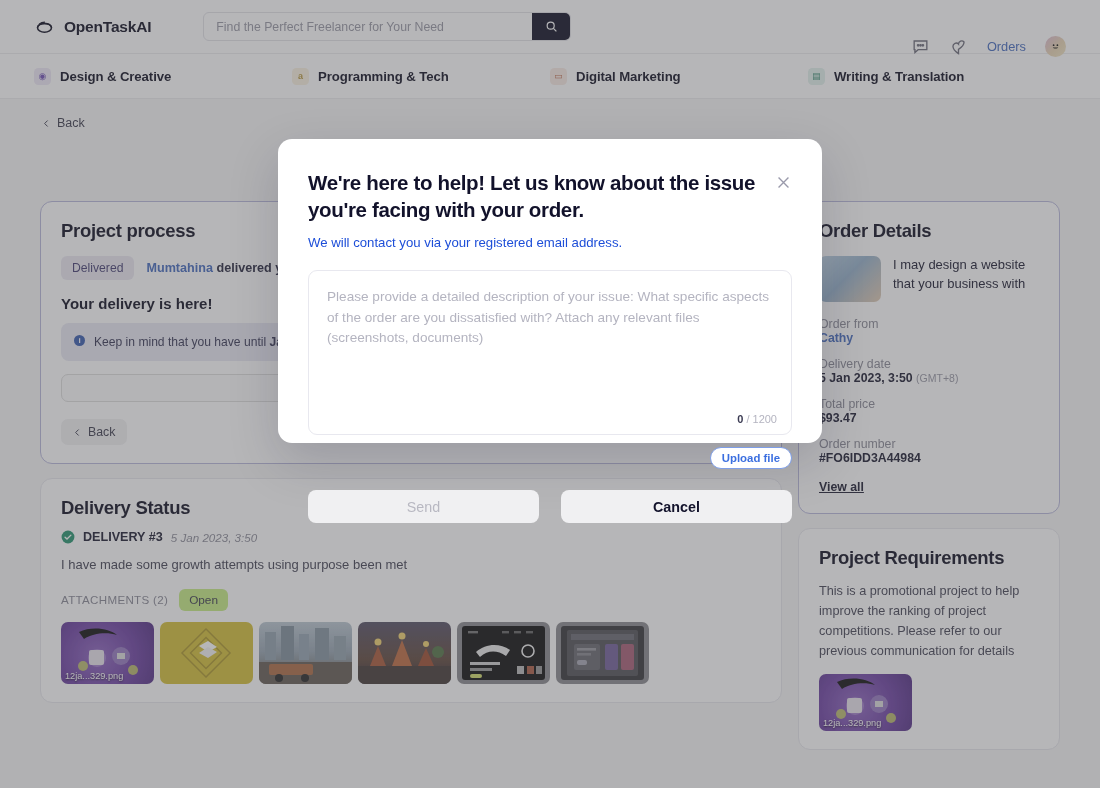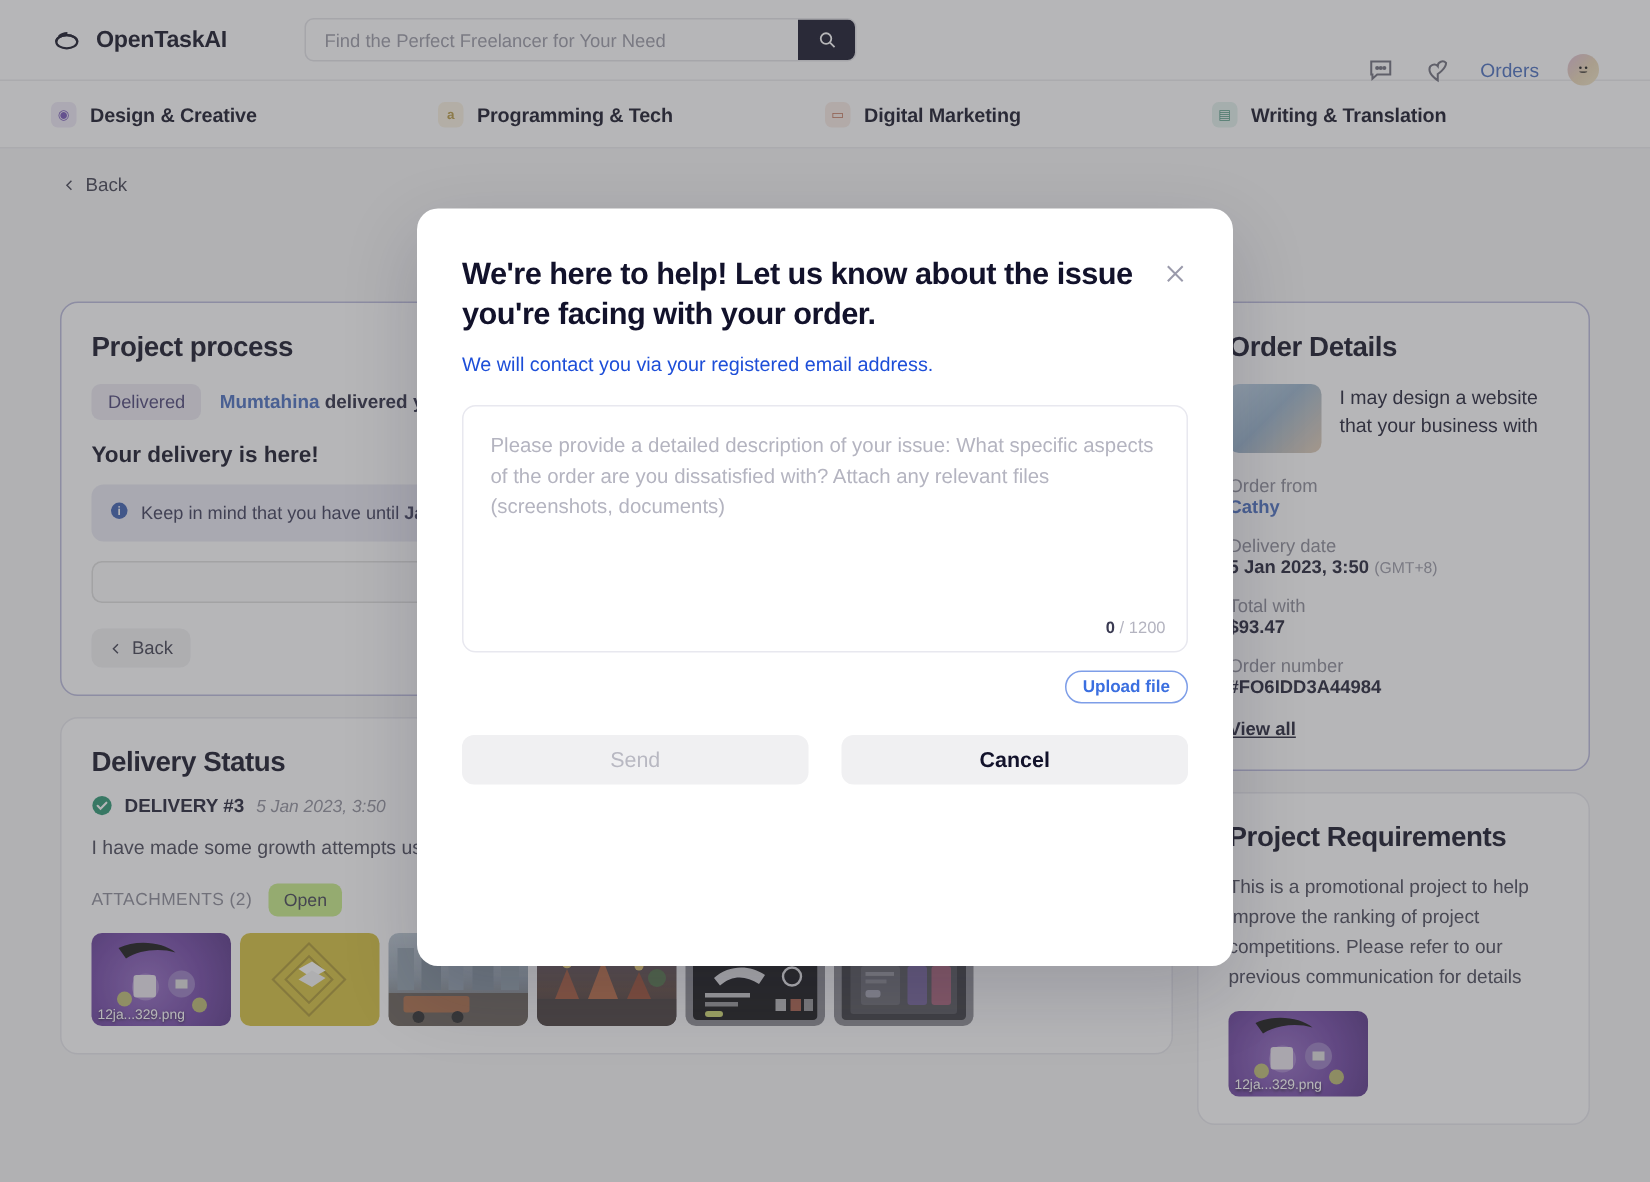--- a/index.html
+++ b/index.html
@@ -193,21 +193,21 @@
     text-decoration: underline; cursor: pointer;
   }
 
   .req-body { margin-top: 12px; font-size: 12.7px; color: #47475e; line-height: 1.58; }
   .req-thumb { width: 93px; height: 57px; border-radius: 7px; margin-top: 13px; position: relative; overflow: hidden; cursor: pointer; }
 
   
   #scrim { position: absolute; inset: 0; background: rgba(120,120,128,0.26); }
   .modal {
     position: absolute; left: 278px; top: 139px;
-    width: 544px; height: 505px;
+    width: 544px; height: 304px;
     background: #fff; border-radius: 14px;
     box-shadow: 0 18px 50px rgba(20,20,45,0.17);
     padding: 30px 30px 0;
   }
   .modal-head { display: flex; align-items: flex-start; gap: 12px; }
   .modal-title {
     font-size: 20.5px; font-weight: 700; color: #12122b;
     line-height: 1.32; letter-spacing: -0.35px; flex: 1;
   }
   .modal-x {
@@ -487,21 +487,21 @@
             <div class="od-list">
               <div class="od-line">
                 <span class="od-k">Order from</span>
                 <span class="od-v link">Cathy</span>
               </div>
               <div class="od-line">
                 <span class="od-k">Delivery date</span>
                 <span class="od-v"><span>5 Jan 2023, 3:50</span> <span class="gmt">(GMT+8)</span></span>
               </div>
               <div class="od-line">
-                <span class="od-k">Total with</span>
+                <span class="od-k">Total price</span>
                 <span class="od-v">$93.47</span>
               </div>
               <div class="od-line">
                 <span class="od-k">Order number</span>
                 <span class="od-v">#FO6IDD3A44984</span>
               </div>
             </div>
 
             <span class="view-all">View all</span>
           </div>

